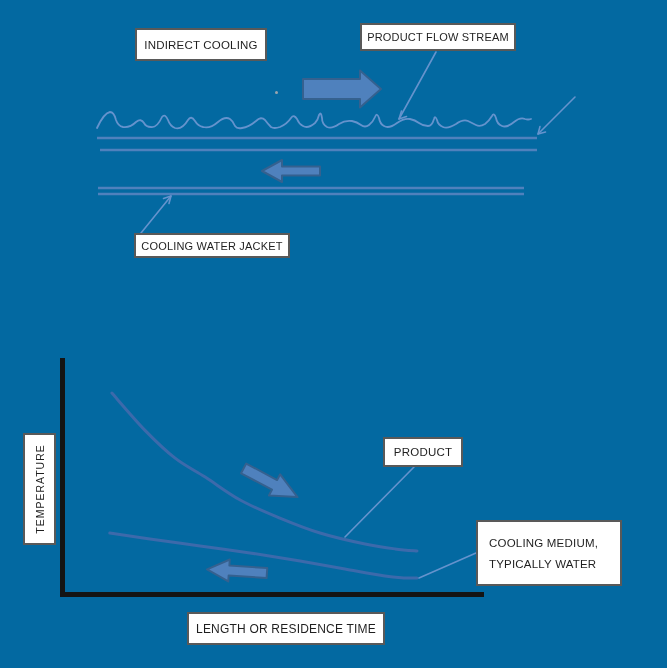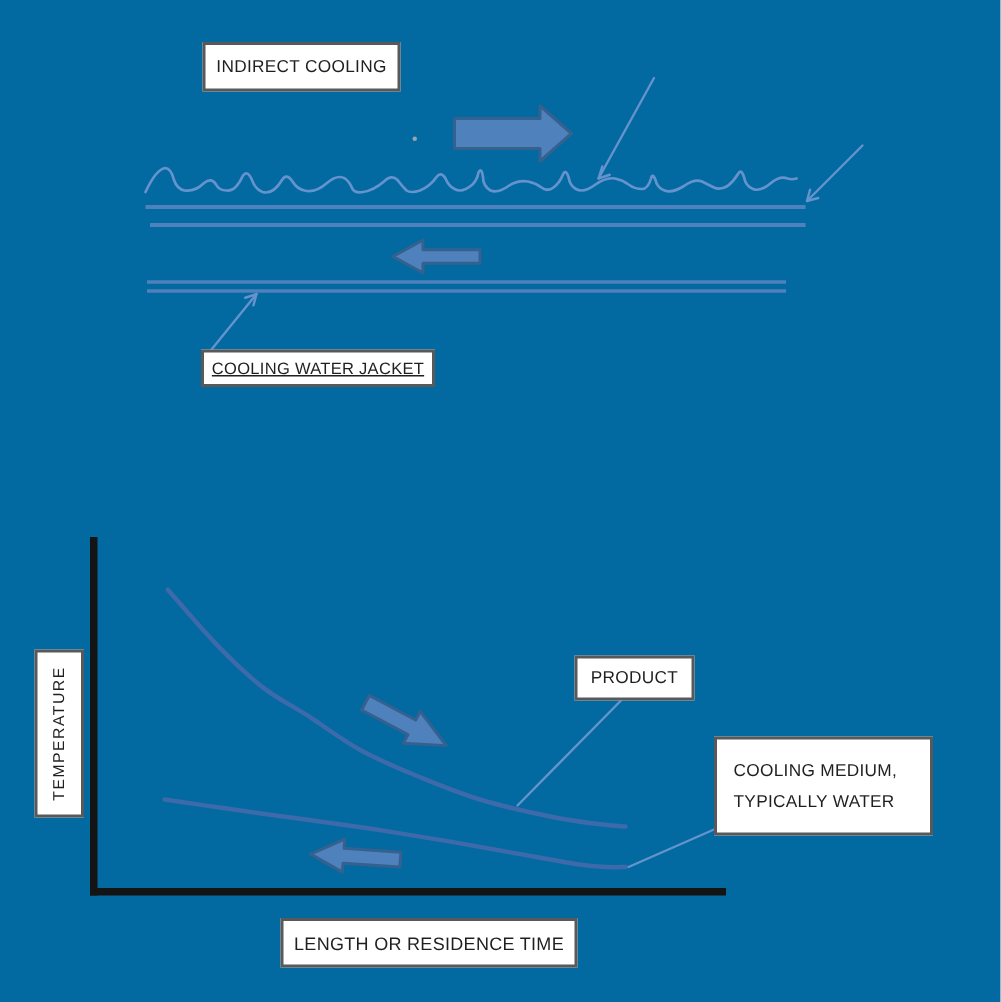--- a/index.html
+++ b/index.html
@@ -11,24 +11,24 @@
   .labelbox{
     position:absolute;background:#ffffff;border:2px solid #595959;
     display:flex;align-items:center;justify-content:center;
     font-size:11px;letter-spacing:.2px;color:#1f1f1f;white-space:nowrap;
     box-sizing:border-box;
   }
   #indirect-cooling-label{left:135px;top:28px;width:132px;height:33px;font-size:11.5px;}
   #product-flow-label{left:360px;top:23px;width:156px;height:28px;}
   #trough-label{left:573px;top:73px;width:76px;height:25px;}
   #water-flow-label{left:343px;top:157px;width:146px;height:28px;border-color:#404040;}
-  #jacket-label{left:134px;top:233px;width:156px;height:25px;text-decoration:underline;}
+  #jacket-label{left:134px;top:233px;width:156px;height:25px;}
   #product-label{left:383px;top:437px;width:80px;height:30px;font-size:11.5px;}
   #cooling-medium-label{
-    left:476px;top:491px;width:146px;height:66px;
+    left:476px;top:520px;width:146px;height:66px;
     flex-direction:column;align-items:flex-start;justify-content:center;
     padding-left:11px;font-size:11.5px;gap:9px;
   }
   #length-label{left:171px;top:612px;width:198px;height:33px;font-size:12px;margin-left:16px;}
   #temperature-label{
     left:23px;top:433px;width:33px;height:112px;
   }
   #temperature-label .vtext{
     transform:rotate(-90deg);font-size:10.5px;letter-spacing:1px;white-space:nowrap;
   }
@@ -96,20 +96,21 @@
 
     <path d="M414,467 L345,537" stroke="#6593cd" stroke-width="1.6" fill="none" stroke-linecap="round"></path>
 
     <path d="M476,553 L419,578" stroke="#6593cd" stroke-width="1.6" fill="none" stroke-linecap="round"></path>
   </svg>
 
   <div id="stray-dot"></div>
 
   <div class="labelbox" id="indirect-cooling-label">INDIRECT COOLING</div>
 
+  <div class="labelbox" id="product-flow-label">PRODUCT FLOW STREAM</div>
 
 
 
   <div class="labelbox" id="jacket-label">COOLING WATER JACKET</div>
 
   <div class="labelbox" id="product-label">PRODUCT</div>
 
   <div class="labelbox" id="cooling-medium-label">
     <span>COOLING MEDIUM,</span>
     <span>TYPICALLY WATER</span>

